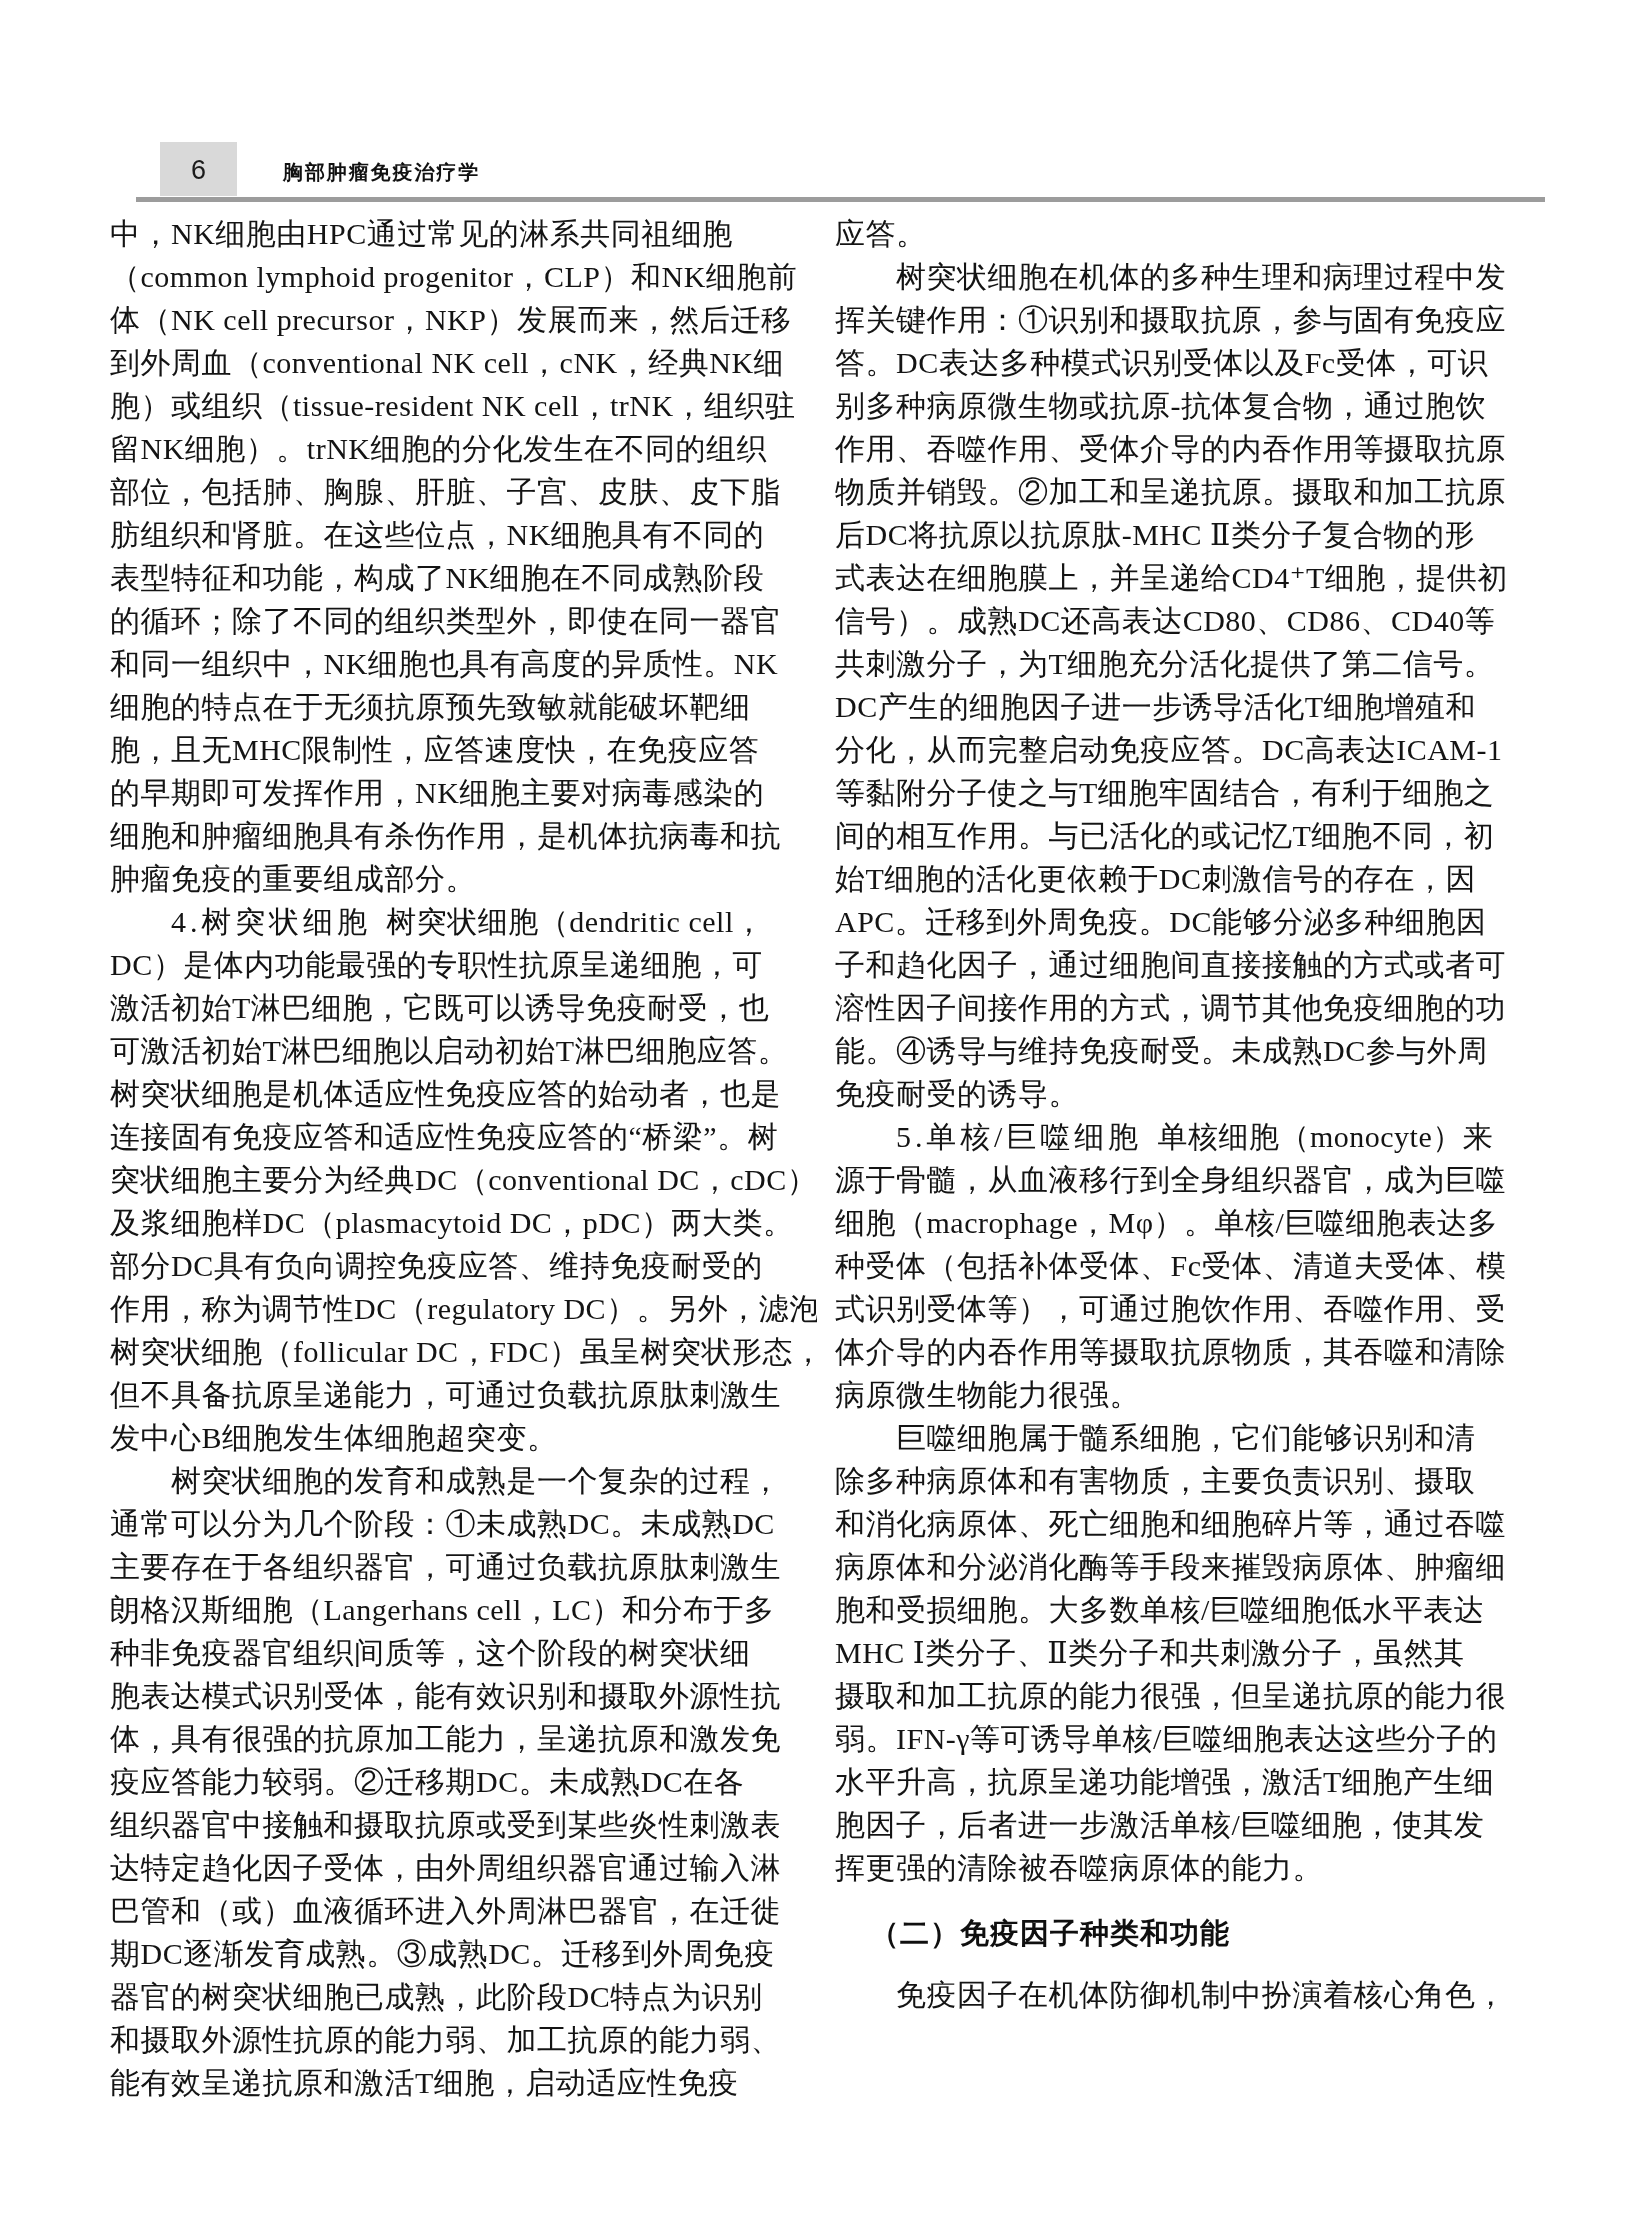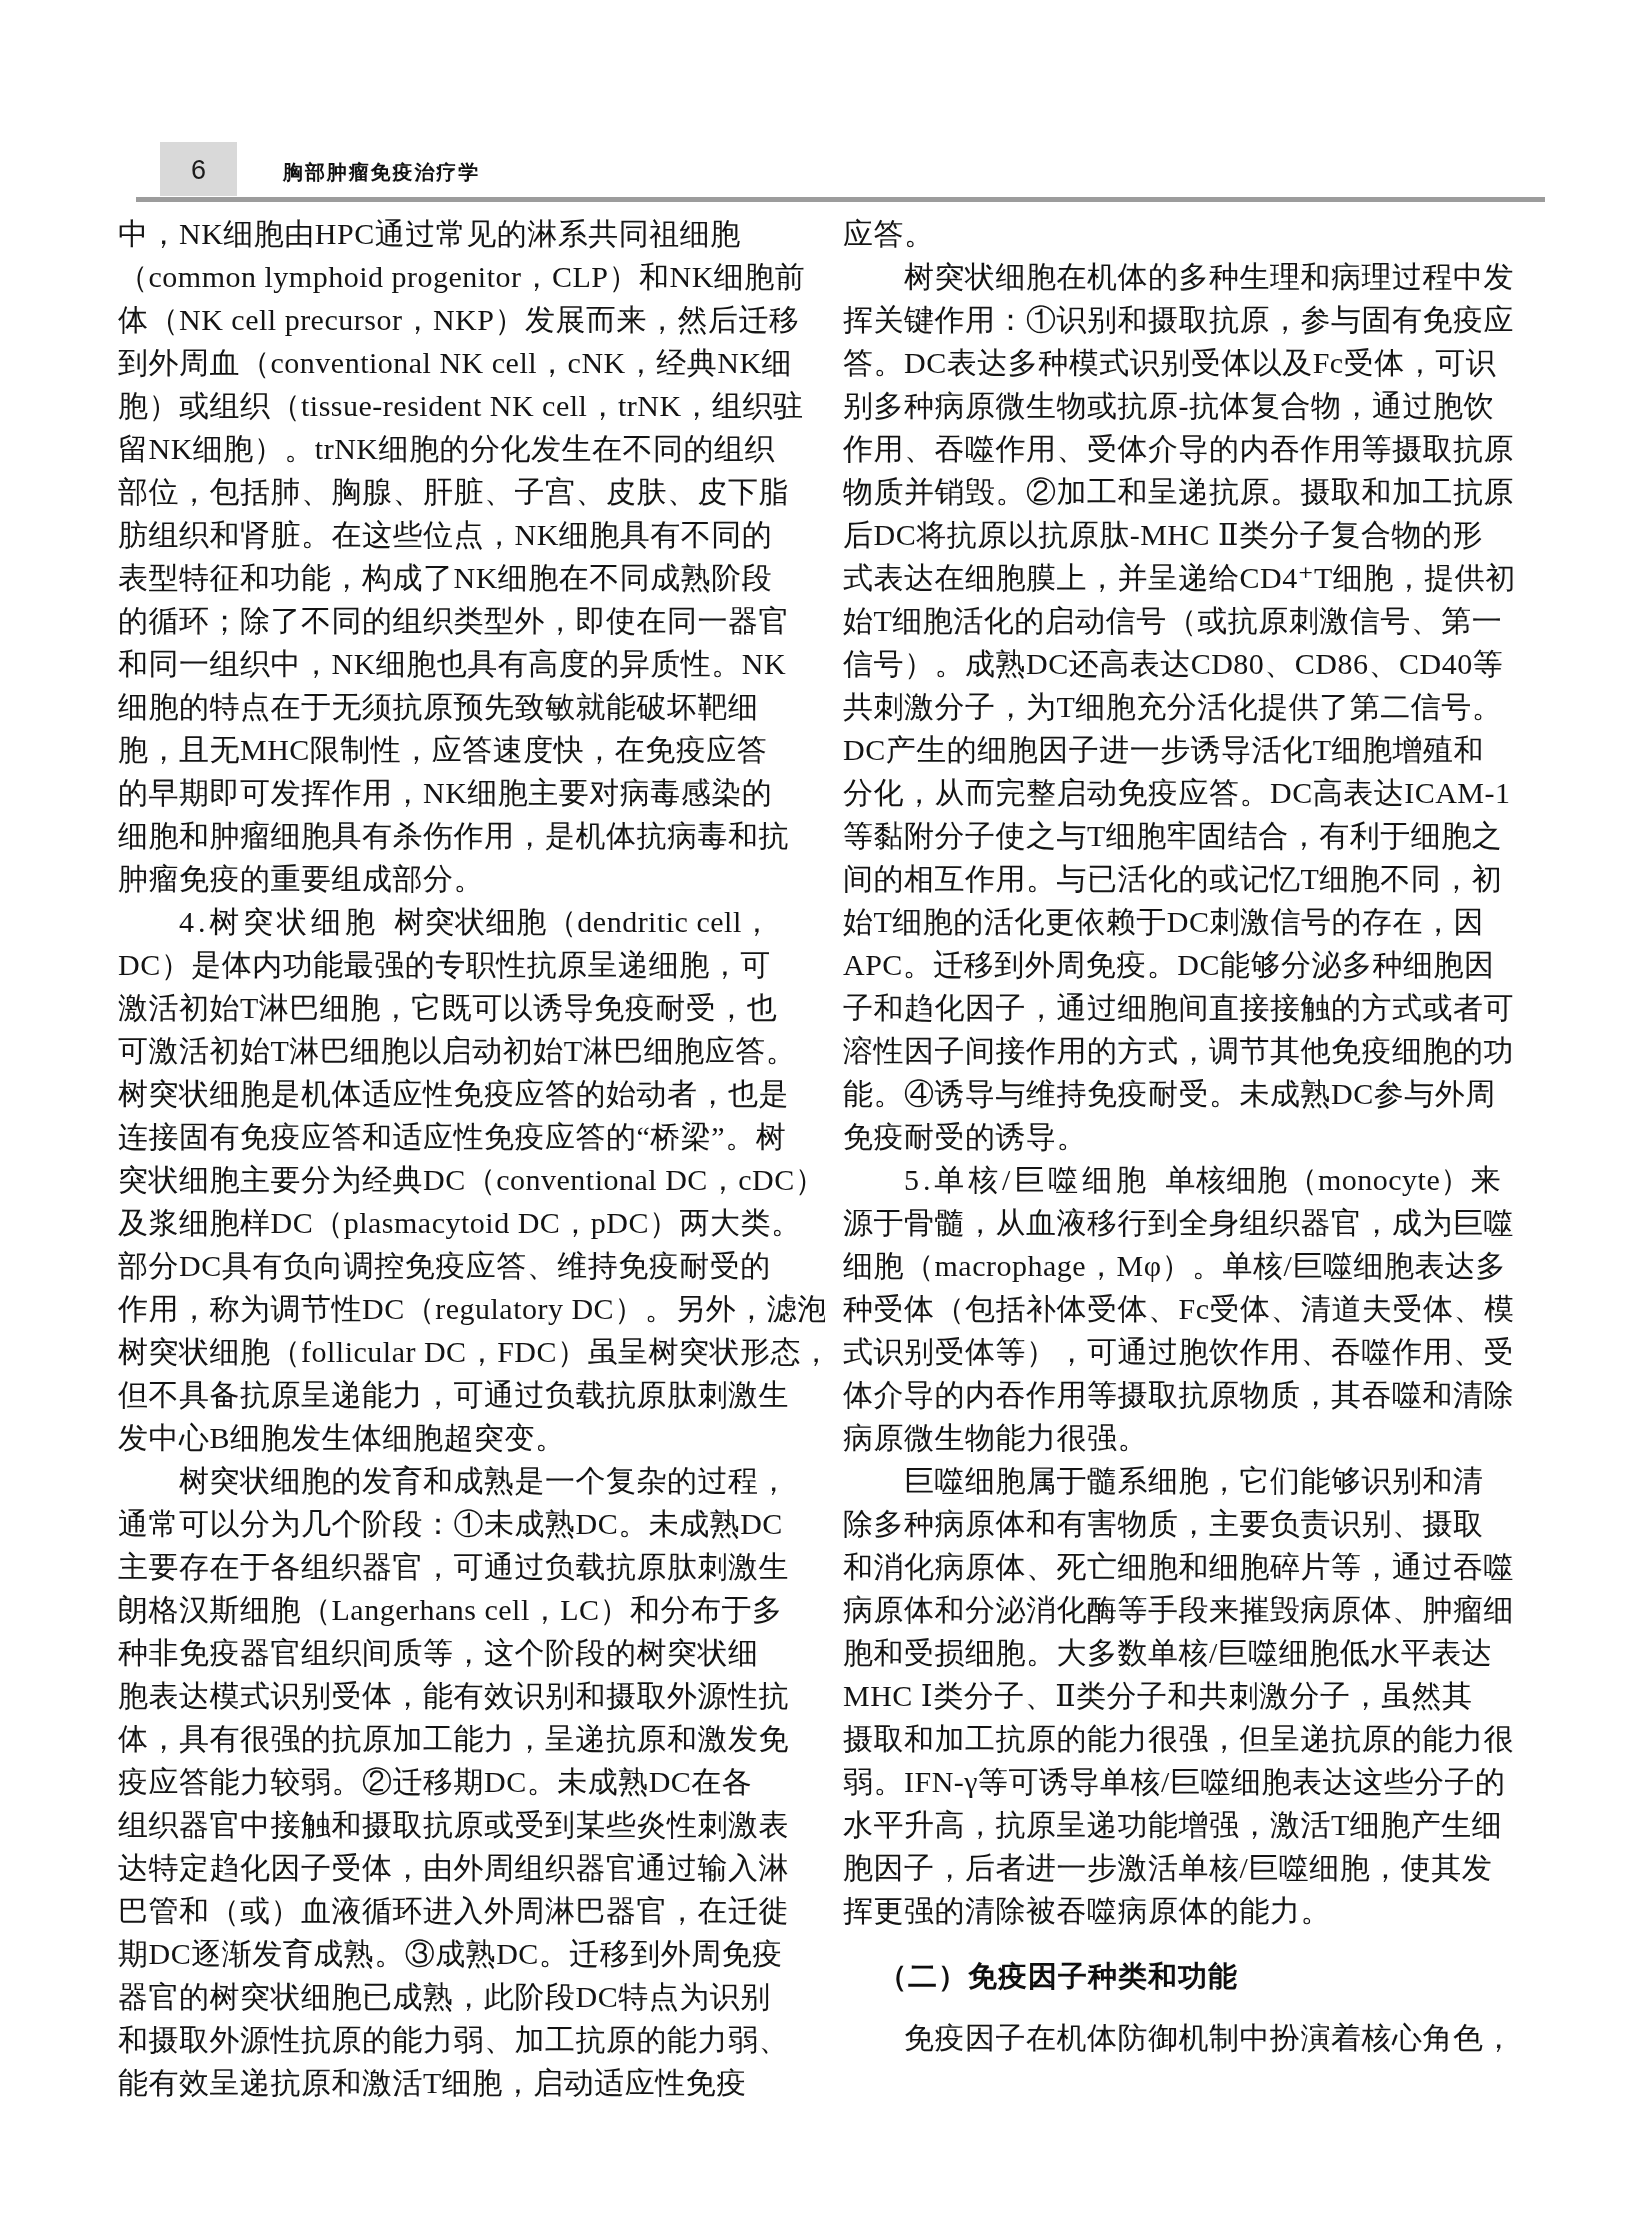--- a/index.html
+++ b/index.html
@@ -13,21 +13,21 @@
     font-family:"Liberation Sans","DejaVu Sans",sans-serif; color:#1c1c1c;
   }
   .book-title {
     position:absolute; left:283px; top:142px; height:54px; line-height:60px;
     font-size:20px; font-weight:bold; letter-spacing:1.9px;
     font-family:"Liberation Sans","DejaVu Sans",sans-serif; color:#111;
   }
   .header-rule {
     position:absolute; left:136px; top:197px; width:1409px; height:4.9px; background:#9c9c9c;
   }
-  .column { position:absolute; top:212px; width:707px; overflow:hidden;margin-left:8px; }
+  .column { position:absolute; top:212px; width:707px; overflow:hidden; }
   .col-left  { left:110px; }
   .col-right { left:835px; }
   .line {
     height:43px; line-height:43px; font-size:30px;
     white-space:nowrap; letter-spacing:0.5px; color:#141414;
   }
   .indent { padding-left:61px; }
   .kai { letter-spacing:3.9px; margin-right:15.5px; }
   .section-heading {
     font-family:"Liberation Sans","DejaVu Sans",sans-serif; font-weight:bold;
@@ -96,21 +96,20 @@
   <div class="column col-right">
     <div class="line">应答。</div>
     <div class="line indent">树突状细胞在机体的多种生理和病理过程中发</div>
     <div class="line">挥关键作用：①识别和摄取抗原，参与固有免疫应</div>
     <div class="line">答。DC表达多种模式识别受体以及Fc受体，可识</div>
     <div class="line">别多种病原微生物或抗原-抗体复合物，通过胞饮</div>
     <div class="line">作用、吞噬作用、受体介导的内吞作用等摄取抗原</div>
     <div class="line">物质并销毁。②加工和呈递抗原。摄取和加工抗原</div>
     <div class="line">后DC将抗原以抗原肽-MHC Ⅱ类分子复合物的形</div>
     <div class="line">式表达在细胞膜上，并呈递给CD4⁺T细胞，提供初</div>
-    <div class="line">始T细胞活化的启动信号（或抗原刺激信号、第一</div>
     <div class="line">信号）。成熟DC还高表达CD80、CD86、CD40等</div>
     <div class="line">共刺激分子，为T细胞充分活化提供了第二信号。</div>
     <div class="line">DC产生的细胞因子进一步诱导活化T细胞增殖和</div>
     <div class="line">分化，从而完整启动免疫应答。DC高表达ICAM-1</div>
     <div class="line">等黏附分子使之与T细胞牢固结合，有利于细胞之</div>
     <div class="line">间的相互作用。与已活化的或记忆T细胞不同，初</div>
     <div class="line">始T细胞的活化更依赖于DC刺激信号的存在，因</div>
     <div class="line">APC。迁移到外周免疫。DC能够分泌多种细胞因</div>
     <div class="line">子和趋化因子，通过细胞间直接接触的方式或者可</div>
     <div class="line">溶性因子间接作用的方式，调节其他免疫细胞的功</div>

